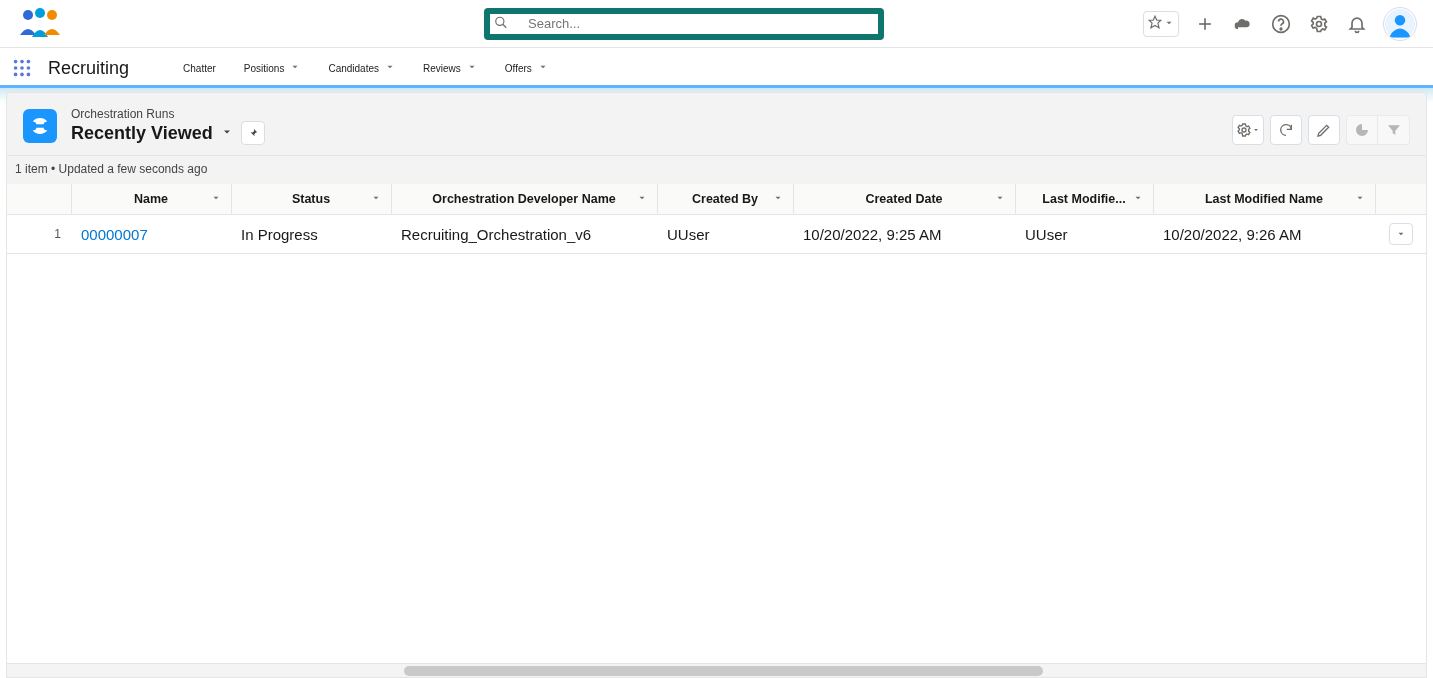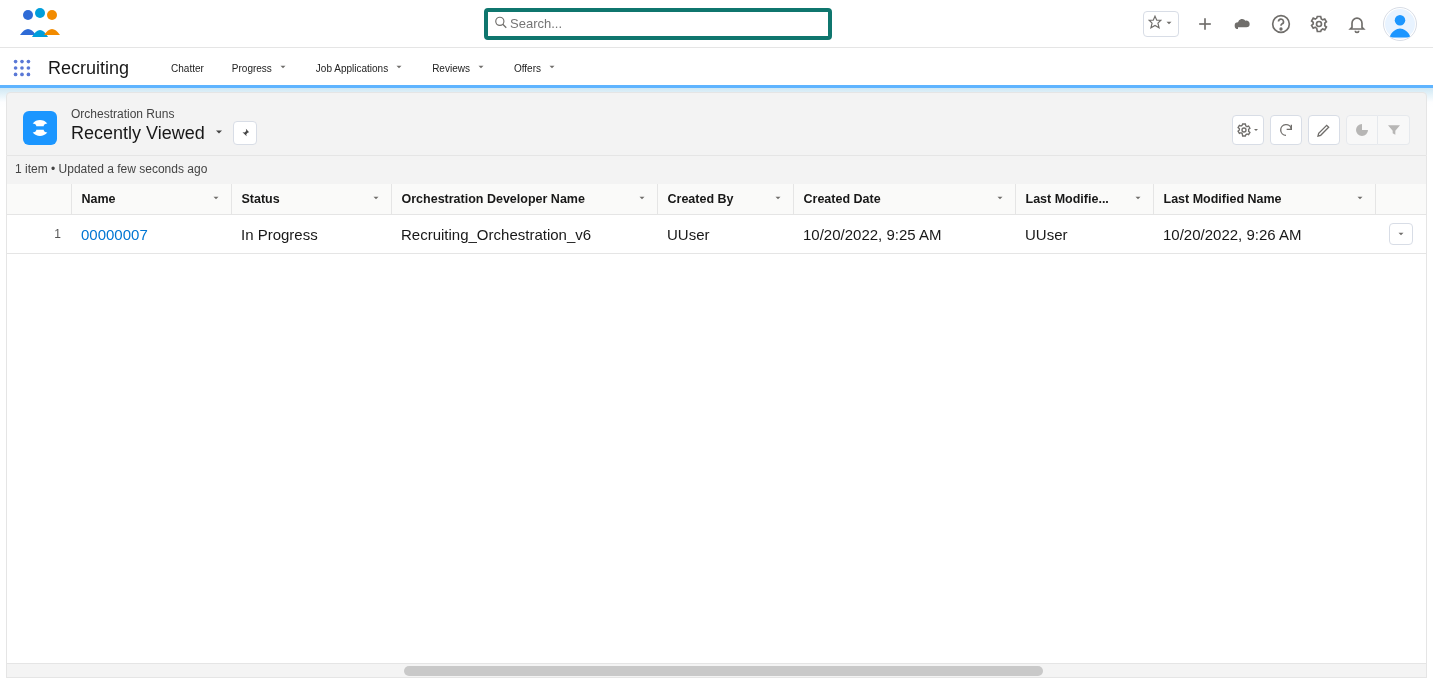--- a/index.html
+++ b/index.html
@@ -22,25 +22,25 @@
   }
   .logo {
     width: 48px; height: 38px;
     display: flex; align-items: flex-end;
   }
   .search-wrap {
     margin-left: 420px;
     position: relative;
   }
   .search-input {
-    width: 348px;
+    width: 400px;
     height: 32px;
-    border: 4px solid #0f766e;
+    border: 6px solid #0f766e;
     border-radius: 4px;
-    padding: 0 10px 0 22px;
+    padding: 0 10px 0 38px;
     font-size: 13px;
     background: #fff;
   }
   .search-icon {
     position: absolute;
     left: 10px; top: 50%;
     transform: translateY(-50%);
     color: #706e6b;
   }
   .header-actions {
@@ -85,21 +85,21 @@
   .waffle {
     width: 28px; height: 28px;
     display:flex;align-items:center;justify-content:center;
     margin-right: 12px;
     cursor:pointer;
   }
   .waffle svg { width: 22px; height: 22px; }
   .app-name {
     font-size: 18px;
     font-weight: 400;
-    margin-right: 28px;
+    margin-right: 40px;
   }
   .nav-item {
     height: 40px;
     display: flex; align-items: center;
     padding: 0 14px;
     font-size: 10px;
     color: #222;
     cursor: pointer;
     gap: 6px;
   }
@@ -111,34 +111,34 @@
     padding: 4px 6px 0 6px;
     height: calc(678px - 48px - 40px);
     display: flex; flex-direction: column;
   }
   .page-header {
     background: #f3f3f3;
     border: 1px solid #e5e5e5;
     border-radius: 4px 4px 0 0;
     padding: 14px 16px 10px 16px;
     display: flex;
-    align-items: flex-end;
+    align-items: center;
   }
   .object-icon {
     width: 34px; height: 34px;
     background: #1b96ff;
     border-radius: 6px;
     display:flex;align-items:center;justify-content:center;
     margin-right: 14px;
   }
   .object-icon svg { width: 22px; height: 22px; fill:#fff; }
   .title-block { display:flex;flex-direction:column; }
   .object-label { font-size: 12px; color:#444; }
   .list-title-row { display:flex; align-items:center; gap:8px; }
-  .list-title { font-size: 18px; font-weight: 400; }
+  .list-title { font-size: 18px; font-weight: 700; }
   .pin-btn {
     width: 24px; height: 24px;
     border: 1px solid #d8dde6;
     background:#fff;
     border-radius:4px;
     display:flex;align-items:center;justify-content:center;
     cursor:pointer;
   }
   .header-toolbar {
     margin-left:auto;
@@ -171,21 +171,21 @@
   }
   table.data {
     width:100%;
     border-collapse:collapse;
     table-layout:fixed;
   }
   table.data th {
     background:#fafaf9;
     border-bottom:1px solid #e5e5e5;
     border-right:1px solid #e5e5e5;
-    text-align:left;
+    text-align:center;
     font-weight:700;
     font-size:12.5px;
     padding:8px 10px;
     position:relative;
   }
   table.data th .sort-caret {
     position:absolute; right:10px; top:50%;
     transform:translateY(-50%);
     color:#706e6b;
   }
@@ -334,29 +334,29 @@
         <circle cx="12" cy="19" r="2" fill="#5a78d6"></circle>
         <circle cx="19" cy="19" r="2" fill="#5a78d6"></circle>
     </svg>
   </div>
   <div class="app-name">Recruiting</div>
 
   <div class="nav-item">
     <span>Chatter</span>
   </div>
   <div class="nav-item">
-    <span>Progress</span>
+    <span>Positions</span>
     <span class="nav-chevron">
       <svg width="10" height="10" viewBox="0 0 24 24" fill="currentColor">
           <path d="M6 9l6 6 6-6z"></path>
         </svg>
     </span>
   </div>
   <div class="nav-item">
-    <span>Job Applications</span>
+    <span>Candidates</span>
     <span class="nav-chevron">
       <svg width="10" height="10" viewBox="0 0 24 24" fill="currentColor">
           <path d="M6 9l6 6 6-6z"></path>
         </svg>
     </span>
   </div>
   <div class="nav-item">
     <span>Reviews</span>
     <span class="nav-chevron">
       <svg width="10" height="10" viewBox="0 0 24 24" fill="currentColor">

